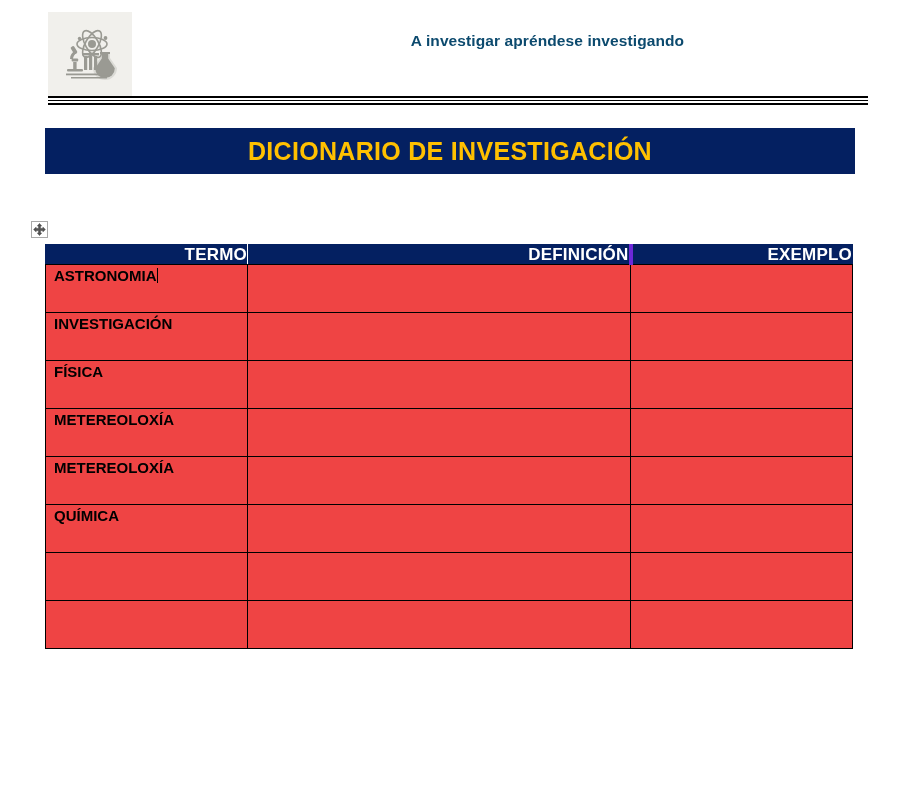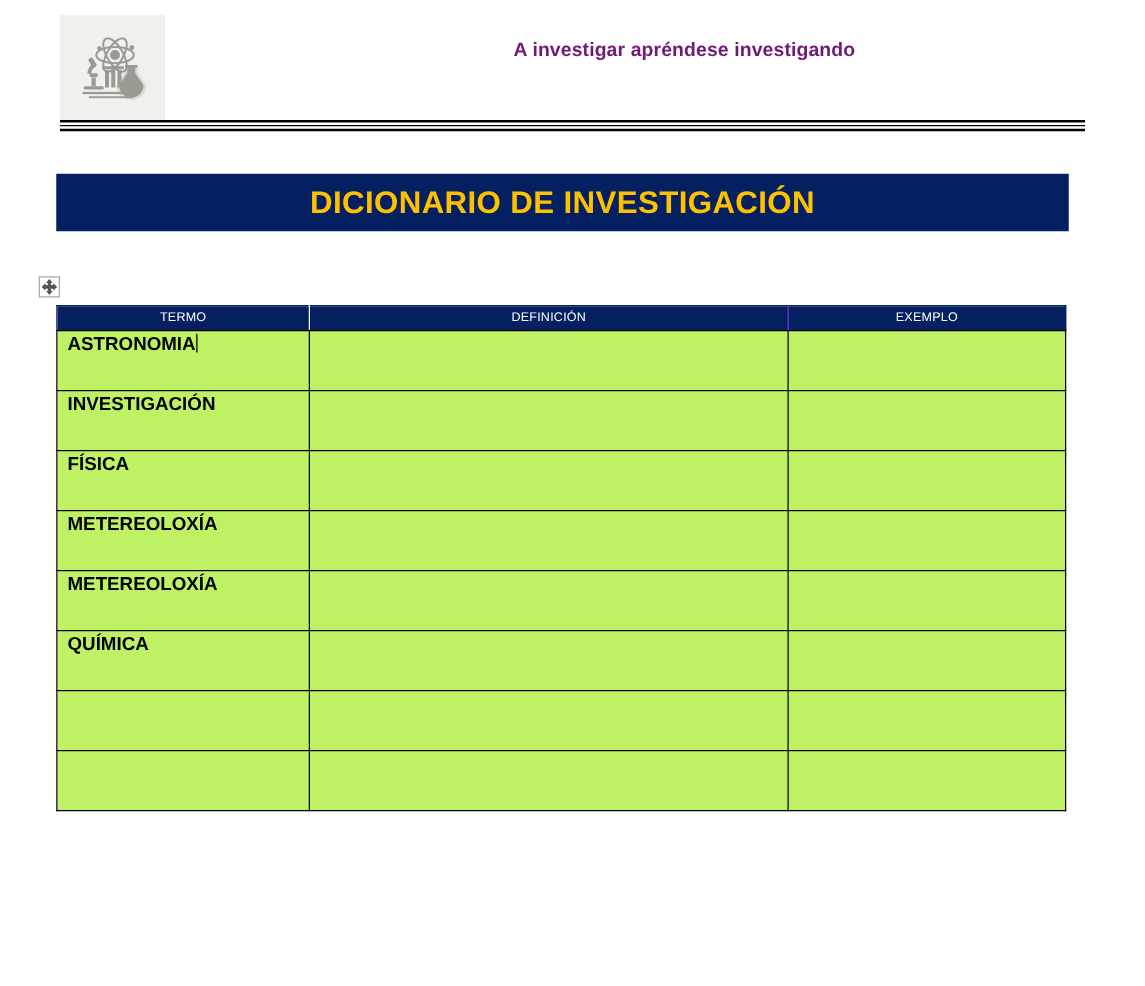--- a/index.html
+++ b/index.html
@@ -39,21 +39,21 @@
   .logo-box svg { display: block; }
 
   .header-tagline {
     position: absolute;
     left: 240px;
     top: 32px;
     width: 615px;
     text-align: center;
     font-size: 15.5px;
     font-weight: bold;
-    color: #701a75;
+    color: #0c4a6e;
     letter-spacing: 0.1px;
     white-space: nowrap;
   }
 
   .header-rule {
     position: absolute;
     left: 48px;
     top: 96px;
     width: 820px;
     height: 9px;
@@ -67,21 +67,21 @@
     display: block;
   }
   .header-rule i:nth-child(1) { top: 0px; }
   .header-rule i:nth-child(2) { top: 3.5px; }
   .header-rule i:nth-child(3) { top: 7px; }
 
   
   .title-banner {
     position: absolute;
     left: 45px;
-    top: 139px;
+    top: 128px;
     width: 810px;
     height: 46px;
     background: #042061;
     display: flex;
     align-items: center;
     justify-content: center;
   }
   .title-banner-text {
     color: #ffc000;
     font-size: 25px;
@@ -115,42 +115,42 @@
     border-collapse: collapse;
     table-layout: fixed;
   }
   .dict-table col.c-termo { width: 202px; }
   .dict-table col.c-def   { width: 383px; }
   .dict-table col.c-ex    { width: 222px; }
 
   .dict-table th {
     background: #042061;
     color: #ffffff;
-    font-size: 10px;
-    font-weight: normal;
+    font-size: 17px;
+    font-weight: bold;
     height: 19px;
     line-height: 19px;
     padding: 0;
-    text-align: center;
+    text-align: right;
     letter-spacing: 0.2px;
     border: 1px solid #042061;
     border-bottom: 1.5px solid #000000;
   }
   .dict-table th.col-termo { border-right: 1px solid #ffffff; }
-  .dict-table th.col-def   { border-right: 1px solid #6d28d9; }
+  .dict-table th.col-def   { border-right: 4px solid #6d28d9; }
 
   .dict-table td {
     height: 45px;
     padding: 2px 0 0 8px;
     vertical-align: top;
     border: 1.1px solid #000000;
     font-size: 15px;
     font-weight: bold;
     color: #000000;
-    background: #bef264;
+    background: #ef4444;
     overflow: hidden;
     white-space: nowrap;
   }
   .dict-table td.cell-def,
   .dict-table td.cell-ex { font-weight: normal; }
 
   .term-text { position: relative; display: inline-block; }
   .caret {
     display: inline-block;
     width: 1.4px;

